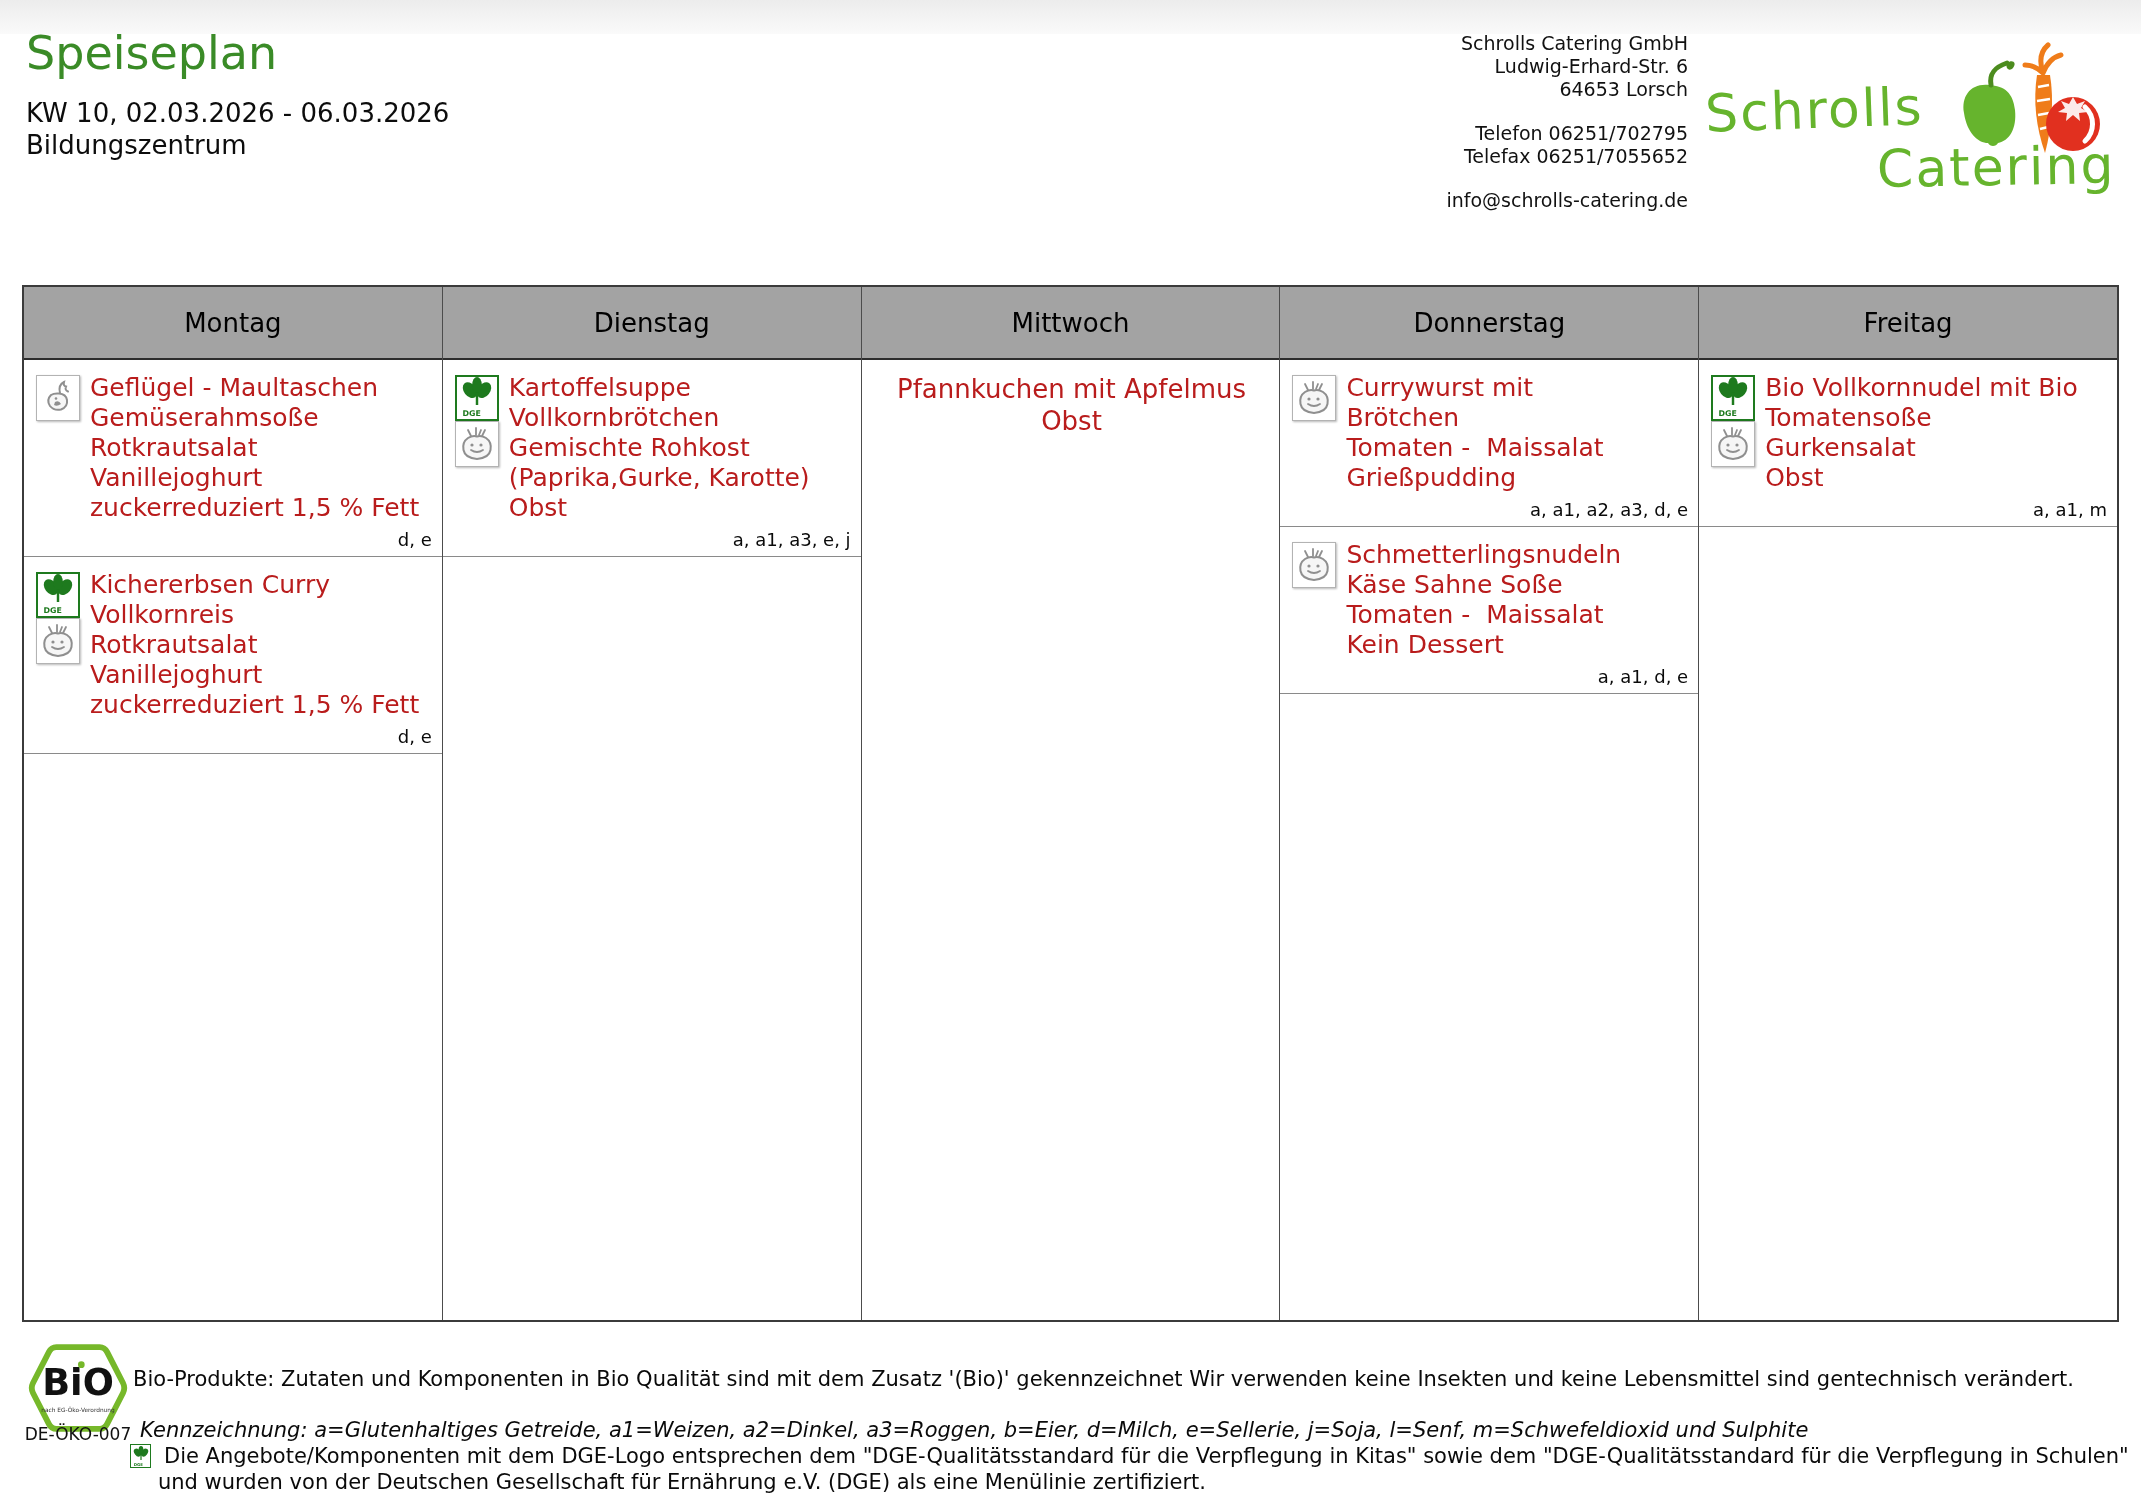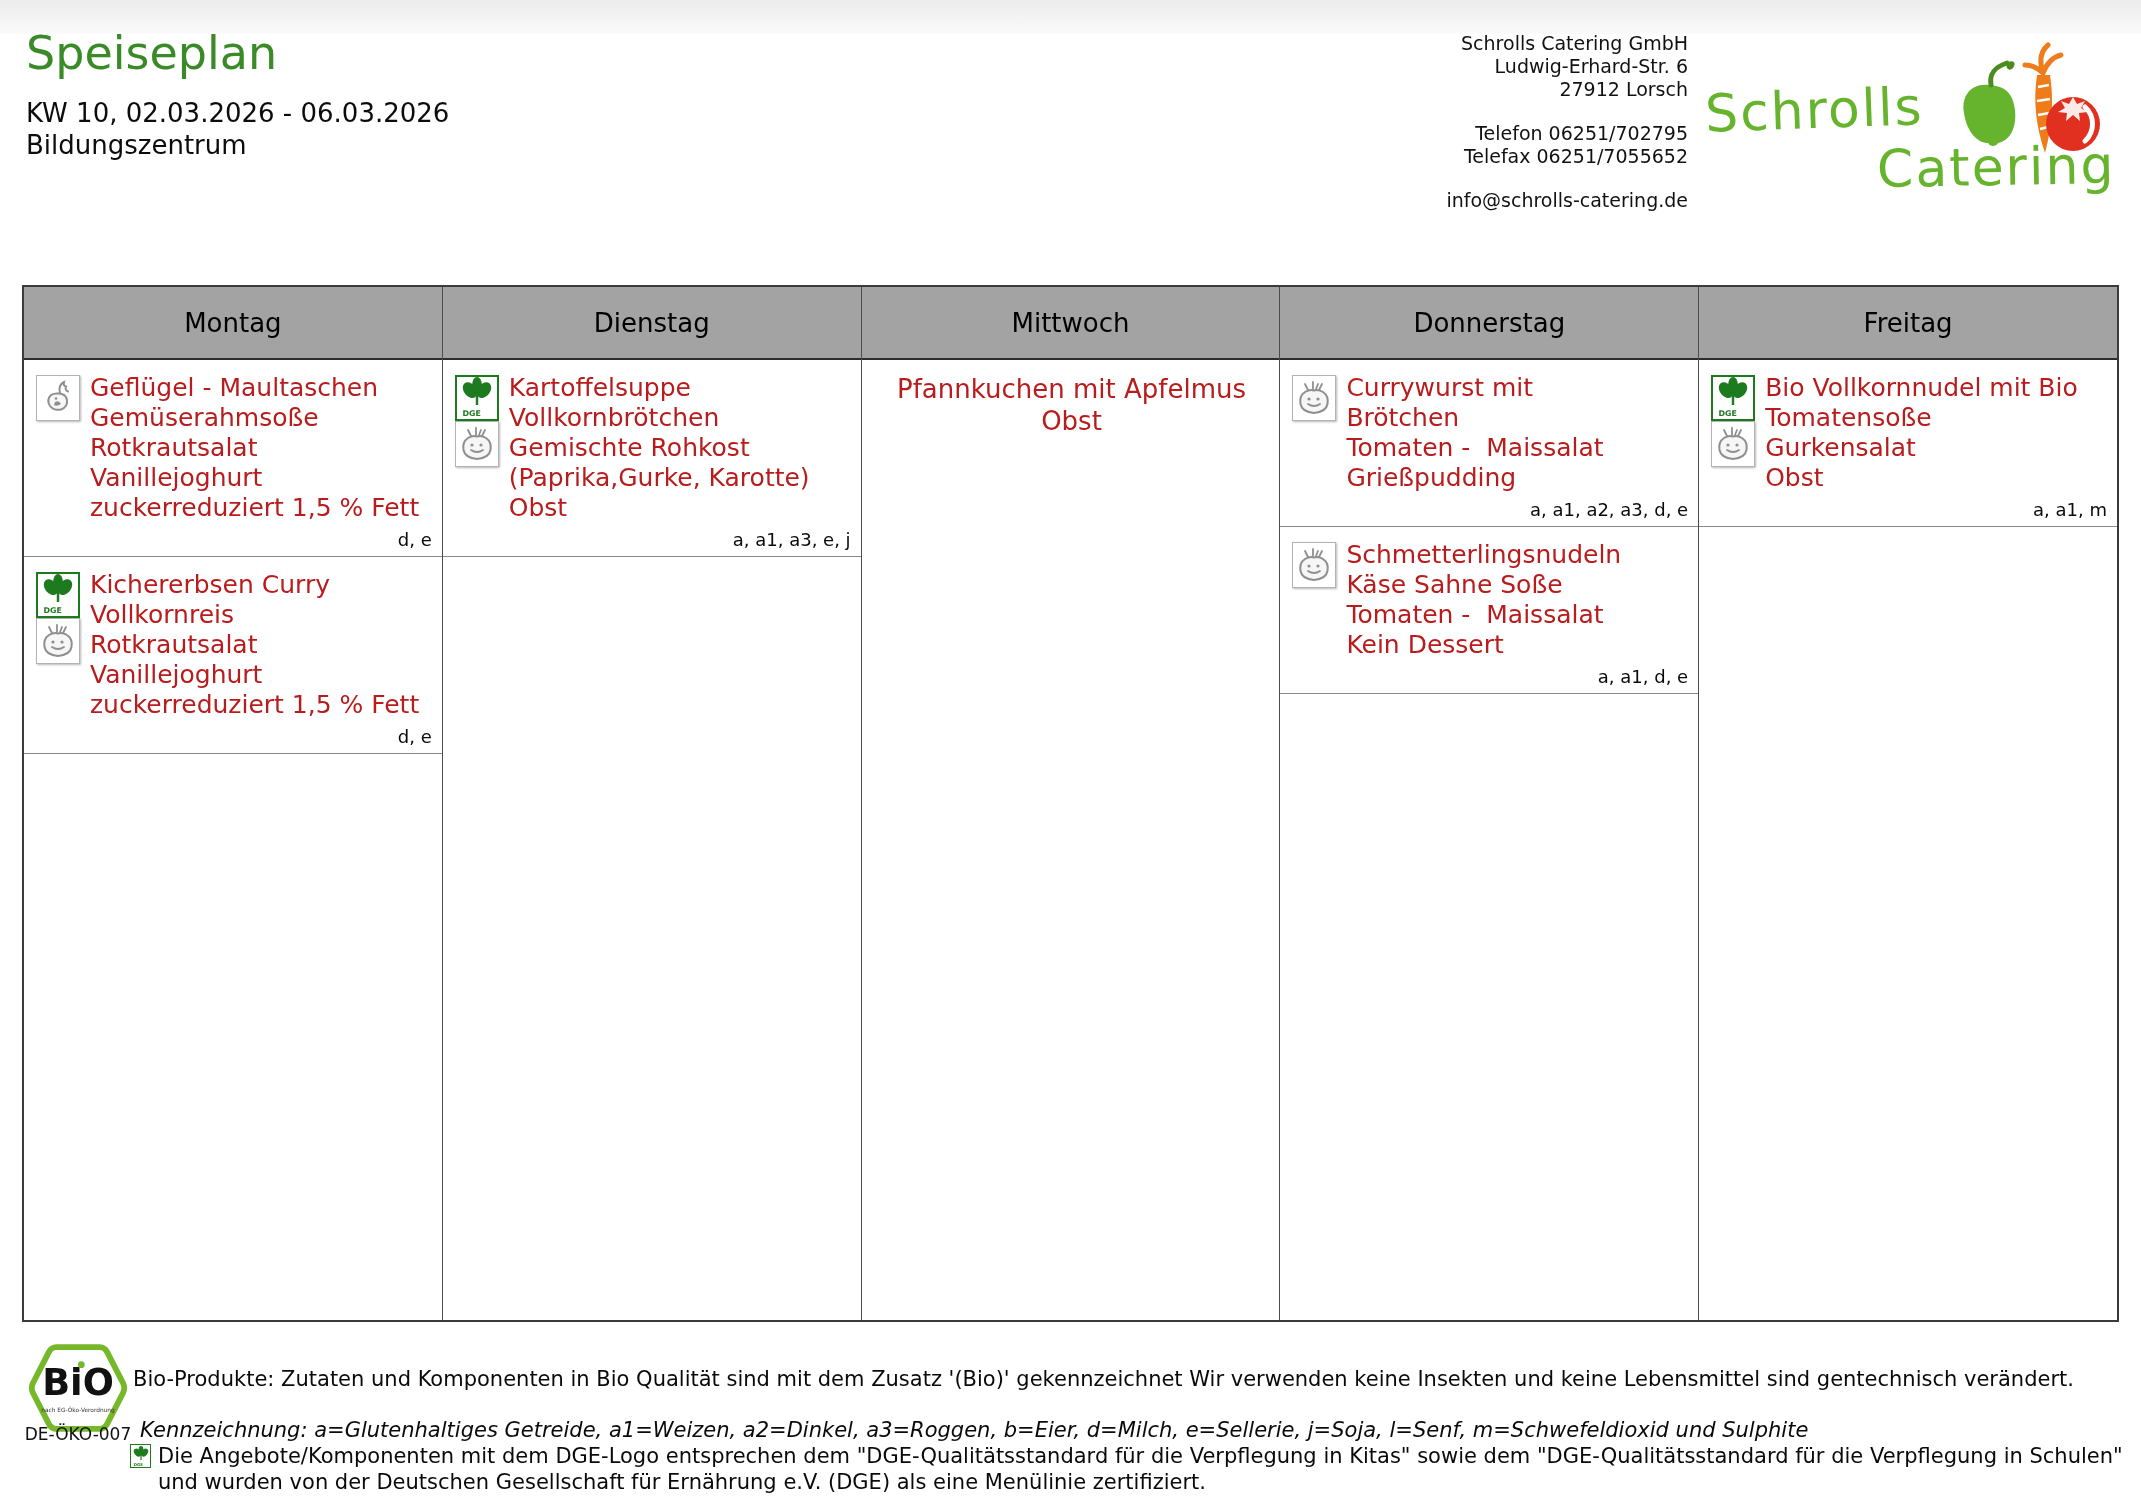--- a/index.html
+++ b/index.html
@@ -41,38 +41,38 @@
   .allergens { text-align:right; font-size:18px; color:#0a0a0a; margin-top:6px; min-height:20px; }
   .meal.centered { }
   .meal.centered .meal-body { justify-content:center; }
   .meal.centered .meal-lines { text-align:center; font-size:26px; line-height:32px; }
 
   
   .bio-seal { position:absolute; left:28px; top:1342px; width:100px; height:92px; }
   .oeko-code { position:absolute; left:10px; top:1424px; width:136px; text-align:center; font-size:17px; color:#111; }
   .foot-bio   { position:absolute; left:133px; top:1367px; font-size:21px; color:#0a0a0a; }
   .foot-legend{ position:absolute; left:140px; top:1418px; font-size:21px; color:#0a0a0a;font-style:italic; }
-  .foot-dge1  { position:absolute; left:130px; top:1444px; font-size:21px; color:#0a0a0a; display:flex; align-items:center; gap:7px; }
+  .foot-dge1  { position:absolute; left:130px; top:1444px; font-size:21px; color:#0a0a0a; display:flex; align-items:center; gap:13px; }
   .foot-dge1 .mini-dge { display:inline-flex; width:21px; height:24px; border:1px solid #1e7a1e; align-items:center; justify-content:center; background:#fff; }
   .foot-dge2  { position:absolute; left:158px; top:1470px; font-size:21px; color:#0a0a0a; }
 </style>
 </head>
 <body>
 
 <div class="page">
   <div class="top-strip"></div>
 
   <div class="doc-title">Speiseplan</div>
   <div class="doc-week">KW 10, 02.03.2026 - 06.03.2026</div>
   <div class="doc-loc">Bildungszentrum</div>
 
   <div class="company">
       <div class="company-line">Schrolls Catering GmbH</div>
       <div class="company-line">Ludwig-Erhard-Str. 6</div>
-      <div class="company-line">27912 Lorsch</div>
+      <div class="company-line">64653 Lorsch</div>
       <div class="company-line blank"></div>
       <div class="company-line">Telefon 06251/702795</div>
       <div class="company-line">Telefax 06251/7055652</div>
       <div class="company-line blank"></div>
       <div class="company-line">info@schrolls-catering.de</div>
     </div>
 
   <div class="logo">
     <span class="logo-word logo-schrolls">Schrolls</span>
     <span class="logo-word logo-catering">Catering</span>

